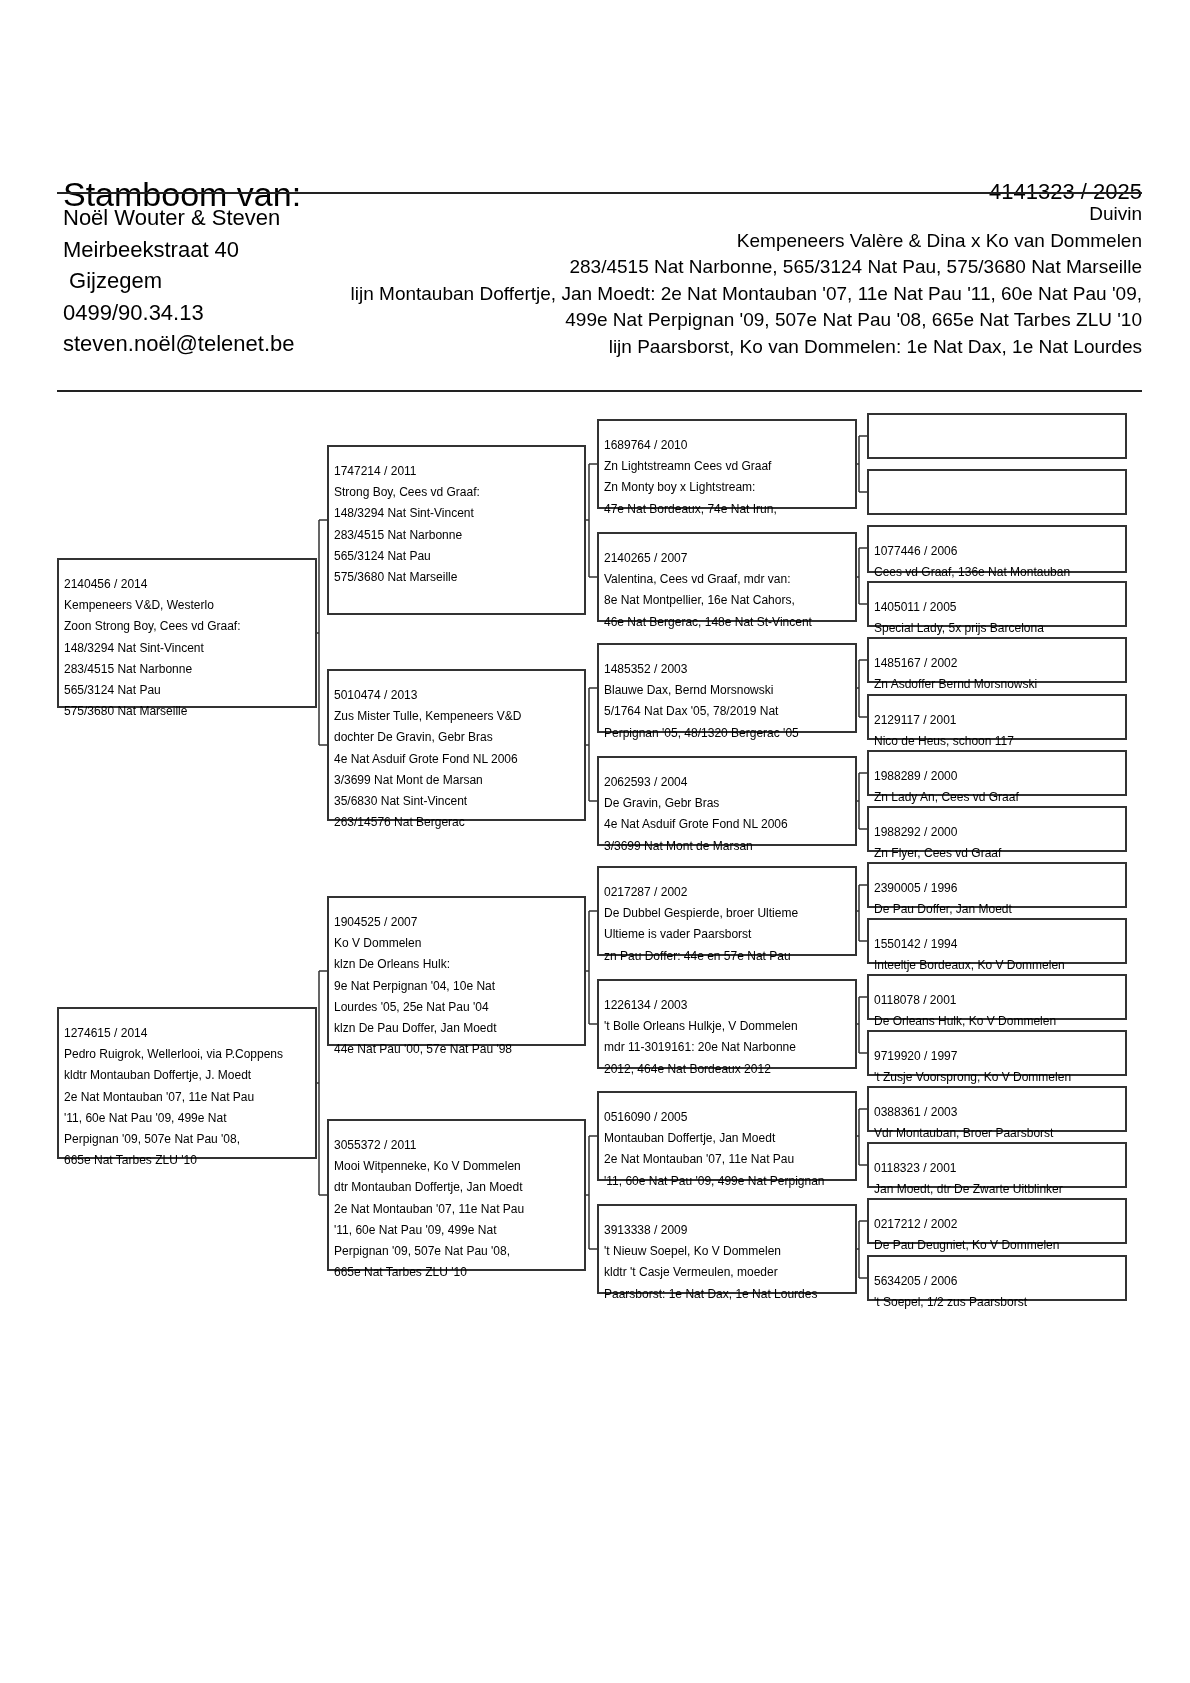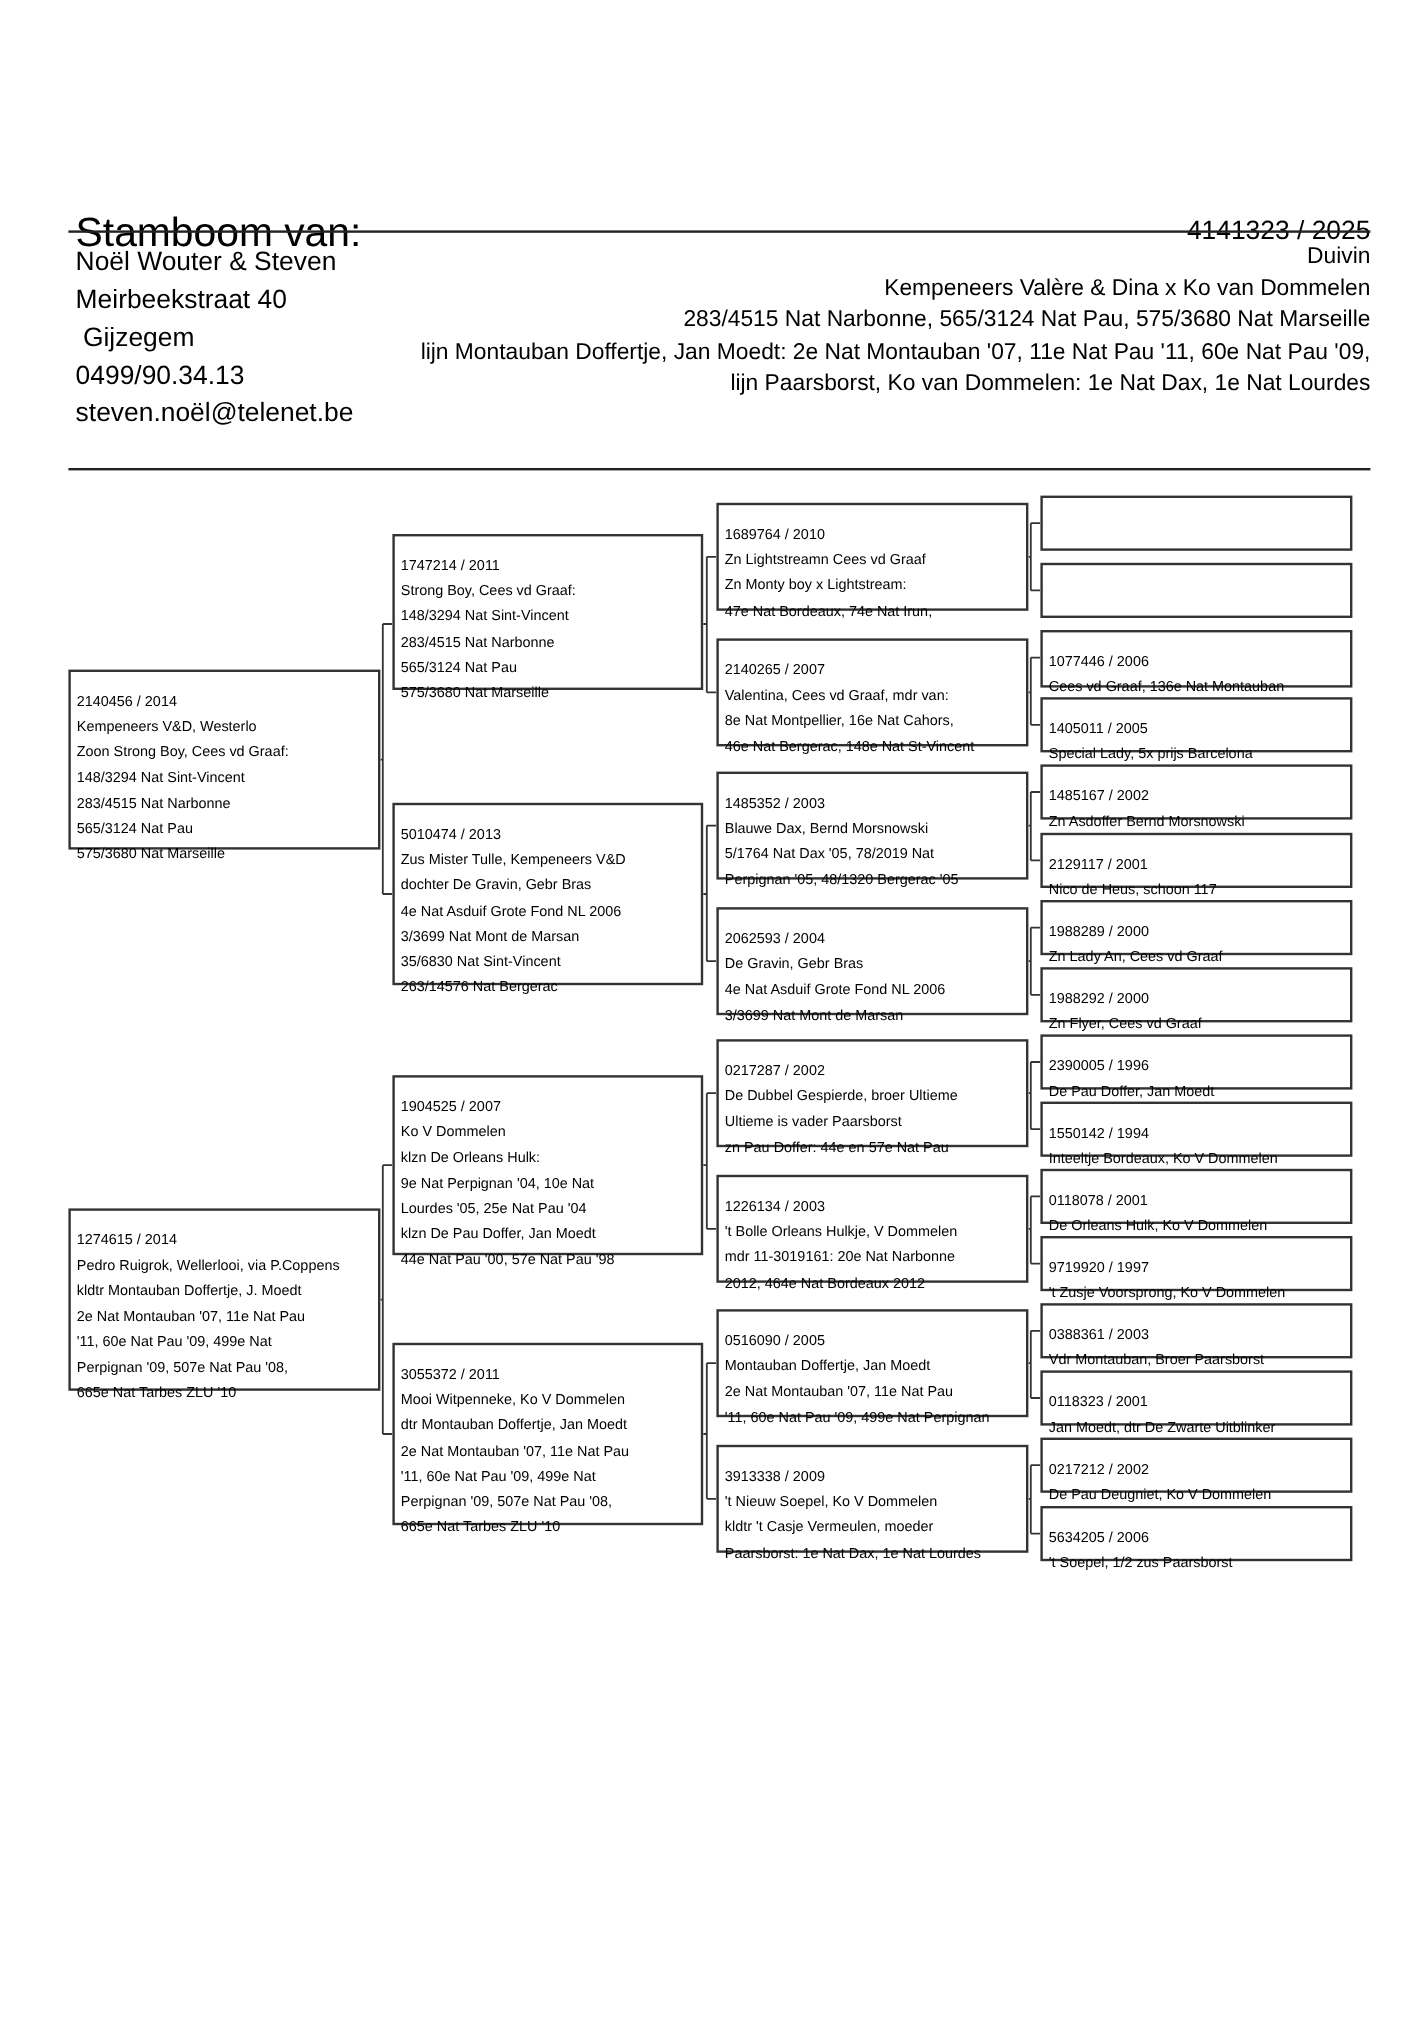--- a/index.html
+++ b/index.html
@@ -29,20 +29,21 @@
   <div style="white-space:pre;"> Gijzegem</div>
   <div>0499/90.34.13</div>
   <div>steven.noël@telenet.be</div>
 </div>
 
 <div class="abs info" style="top:201px;">
   <div>Duivin</div>
   <div>Kempeneers Valère &amp; Dina x Ko van Dommelen</div>
   <div>283/4515 Nat Narbonne, 565/3124 Nat Pau, 575/3680 Nat Marseille</div>
   <div>lijn Montauban Doffertje, Jan Moedt: 2e Nat Montauban '07, 11e Nat Pau '11, 60e Nat Pau '09,</div>
+  <div>499e Nat Perpignan '09, 507e Nat Pau '08, 665e Nat Tarbes ZLU '10</div>
   <div>lijn Paarsborst, Ko van Dommelen: 1e Nat Dax, 1e Nat Lourdes</div>
 </div>
 
 <div class="rule" style="top:390px;"></div>
 
 <svg class="lines" id="connectors" width="1190" height="1683">
     <path d="M317,633 H319 M319,520 V745 M319,520 H327 M319,745 H327" stroke="#333" stroke-width="1.5" fill="none"></path>
     <path d="M317,1083 H319 M319,971 V1195 M319,971 H327 M319,1195 H327" stroke="#333" stroke-width="1.5" fill="none"></path>
     <path d="M586,520 H589 M589,464 V577 M589,464 H597 M589,577 H597" stroke="#333" stroke-width="1.5" fill="none"></path>
     <path d="M586,745 H589 M589,688 V801 M589,688 H597 M589,801 H597" stroke="#333" stroke-width="1.5" fill="none"></path>
@@ -70,21 +71,21 @@
     </div>
     <div class="box" style="left: 57px; top: 1007px; width: 260px; height: 152px;">
       <span class="ln">1274615 / 2014</span>
       <span class="ln">Pedro Ruigrok, Wellerlooi, via P.Coppens</span>
       <span class="ln">kldtr Montauban Doffertje, J. Moedt</span>
       <span class="ln">2e Nat Montauban '07, 11e Nat Pau</span>
       <span class="ln">'11, 60e Nat Pau '09, 499e Nat</span>
       <span class="ln">Perpignan '09, 507e Nat Pau '08,</span>
       <span class="ln">665e Nat Tarbes ZLU '10</span>
     </div>
-    <div class="box" style="left: 327px; top: 445px; width: 259px; height: 130px;">
+    <div class="box" style="left: 327px; top: 445px; width: 259px; height: 170px;">
       <span class="ln">1747214 / 2011</span>
       <span class="ln">Strong Boy, Cees vd Graaf:</span>
       <span class="ln">148/3294 Nat Sint-Vincent</span>
       <span class="ln">283/4515 Nat Narbonne</span>
       <span class="ln">565/3124 Nat Pau</span>
       <span class="ln">575/3680 Nat Marseille</span>
     </div>
     <div class="box" style="left: 327px; top: 669px; width: 259px; height: 152px;">
       <span class="ln">5010474 / 2013</span>
       <span class="ln">Zus Mister Tulle, Kempeneers V&amp;D</span>

